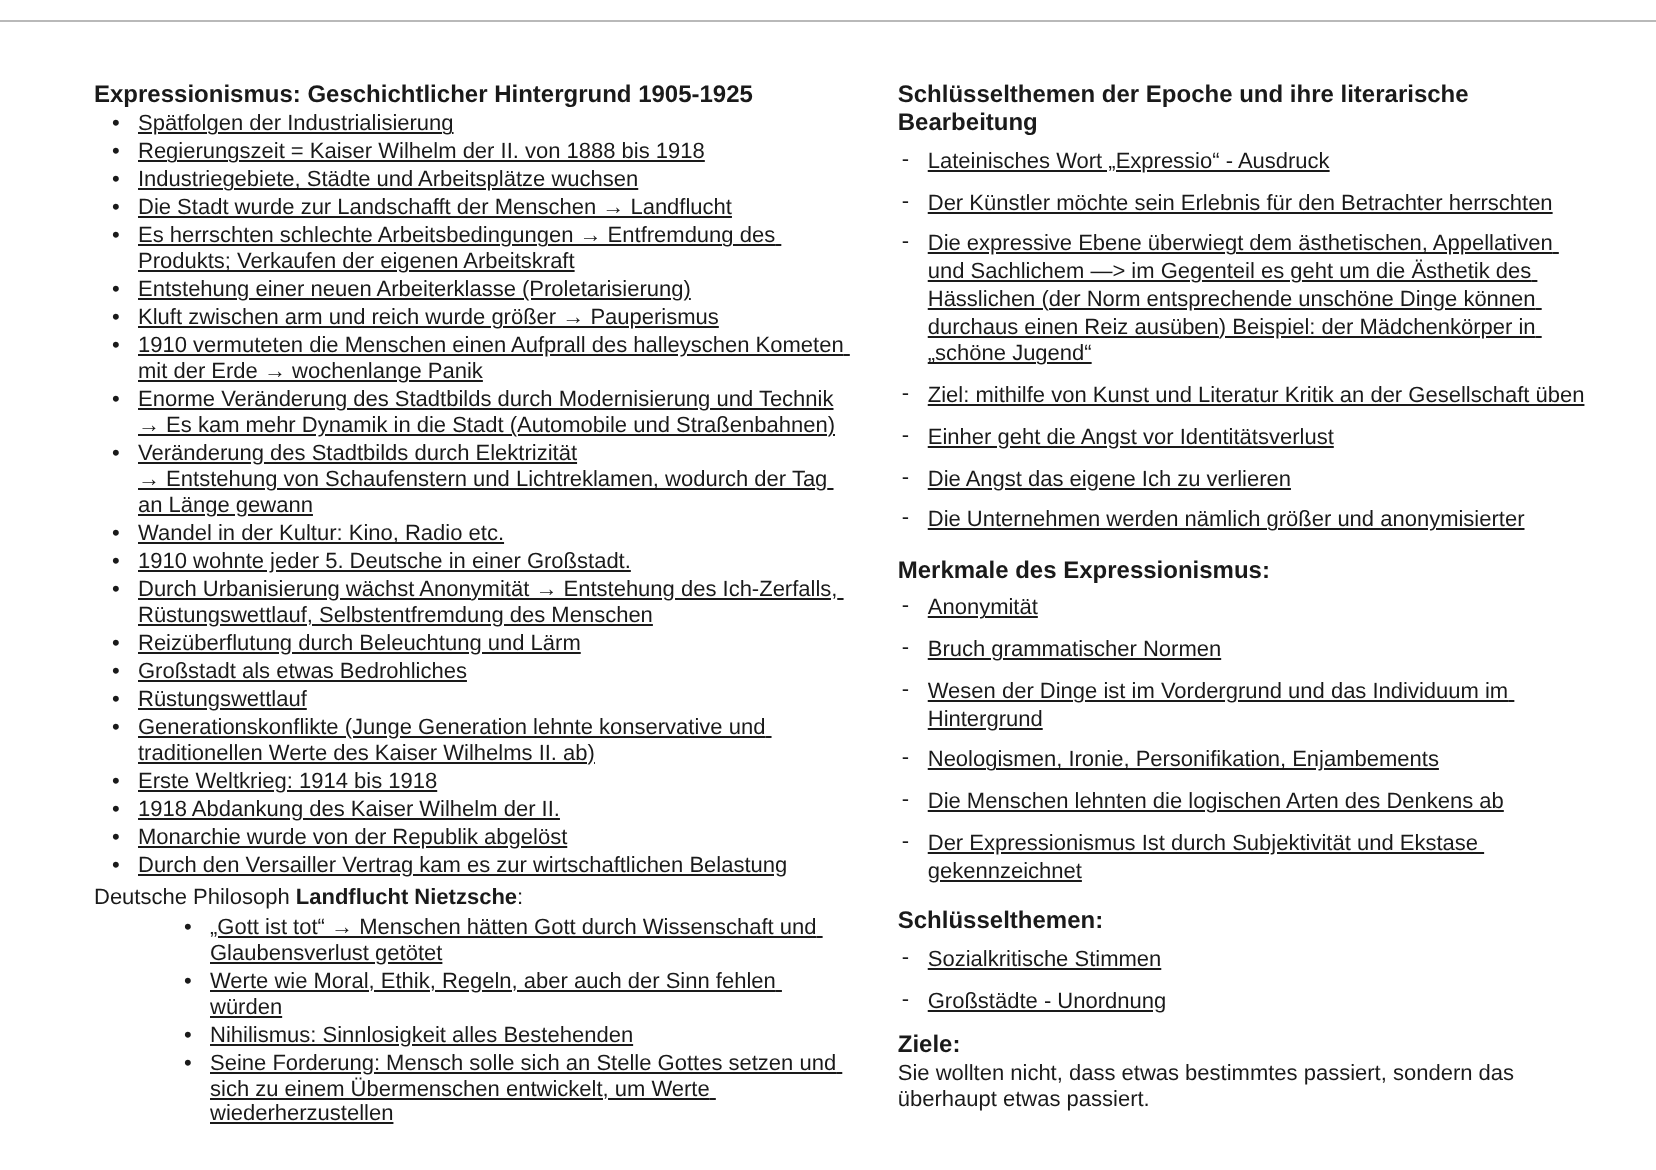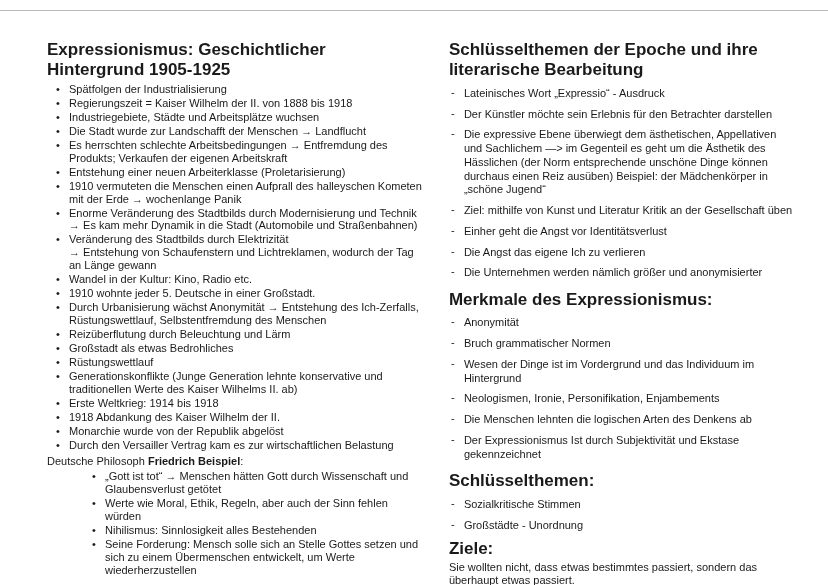--- a/index.html
+++ b/index.html
@@ -20,29 +20,29 @@
     width: 100%;
     border-top: 1px solid #b9b9b9;
     height: 0;
   }
   .page { padding: 40px 34px 0 47px; }
   .columns { display: flex; gap: 27px; align-items: flex-start; }
   .col-left  { width: 378px; }
   .col-right { width: 348px; }
 
   h2 {
-    font-size: 17px;
+    font-size: 12px;
     font-weight: bold;
     margin: 0 0 2px 0;
     line-height: 1.2;
   }
   .col-right h2 { margin-bottom: 6px; }
   .col-right h2.gap { margin-top: 10px; }
 
-  ul { list-style: none; margin: 0; padding: 0; }
+  ul { list-style: none; margin: 0; padding: 0; text-decoration: underline; }
   li {
     position: relative;
     white-space: pre-wrap;
     line-height: 1.18;
   }
   .dot > li { padding-left: 22px; margin-bottom: 1px; }
   .dot > li::before { content: "\2022"; position: absolute; left: 9px; }
   .sub { margin-left: 36px; margin-top: 1px; }
 
   .dash > li { padding-left: 15px; margin-bottom: 7px; line-height: 1.25; }
@@ -64,54 +64,55 @@
     <div class="col-left">
       <h2>Expressionismus: Geschichtlicher Hintergrund 1905-1925</h2>
 
       <ul class="dot">
           <li>Spätfolgen der Industrialisierung</li>
           <li>Regierungszeit = Kaiser Wilhelm der II. von 1888 bis 1918</li>
           <li>Industriegebiete, Städte und Arbeitsplätze wuchsen</li>
           <li>Die Stadt wurde zur Landschafft der Menschen → Landflucht</li>
           <li>Es herrschten schlechte Arbeitsbedingungen → Entfremdung des Produkts; Verkaufen der eigenen Arbeitskraft</li>
           <li>Entstehung einer neuen Arbeiterklasse (Proletarisierung)</li>
+          <li>Kluft zwischen arm und reich wurde größer → Pauperismus</li>
           <li>1910 vermuteten die Menschen einen Aufprall des halleyschen Kometen mit der Erde → wochenlange Panik</li>
           <li>Enorme Veränderung des Stadtbilds durch Modernisierung und Technik
 → Es kam mehr Dynamik in die Stadt (Automobile und Straßenbahnen)</li>
           <li>Veränderung des Stadtbilds durch Elektrizität
 → Entstehung von Schaufenstern und Lichtreklamen, wodurch der Tag an Länge gewann</li>
           <li>Wandel in der Kultur: Kino, Radio etc.</li>
           <li>1910 wohnte jeder 5. Deutsche in einer Großstadt.</li>
           <li>Durch Urbanisierung wächst Anonymität → Entstehung des Ich-Zerfalls, Rüstungswettlauf, Selbstentfremdung des Menschen</li>
           <li>Reizüberflutung durch Beleuchtung und Lärm</li>
           <li>Großstadt als etwas Bedrohliches</li>
           <li>Rüstungswettlauf</li>
           <li>Generationskonflikte (Junge Generation lehnte konservative und traditionellen Werte des Kaiser Wilhelms II. ab)</li>
           <li>Erste Weltkrieg: 1914 bis 1918</li>
           <li>1918 Abdankung des Kaiser Wilhelm der II.</li>
           <li>Monarchie wurde von der Republik abgelöst</li>
           <li>Durch den Versailler Vertrag kam es zur wirtschaftlichen Belastung</li>
         </ul>
 
-      <p class="nietzsche-head"><span>Deutsche Philosoph </span><b>Friedrich Beispiel</b><span>:</span></p>
+      <p class="nietzsche-head"><span>Deutsche Philosoph </span><b>Landflucht Nietzsche</b><span>:</span></p>
 
       <ul class="dot sub">
           <li>„Gott ist tot“ → Menschen hätten Gott durch Wissenschaft und Glaubensverlust getötet</li>
           <li>Werte wie Moral, Ethik, Regeln, aber auch der Sinn fehlen würden</li>
           <li>Nihilismus: Sinnlosigkeit alles Bestehenden</li>
           <li>Seine Forderung: Mensch solle sich an Stelle Gottes setzen und sich zu einem Übermenschen entwickelt, um Werte wiederherzustellen</li>
         </ul>
     </div>
 
     <div class="col-right">
       <h2>Schlüsselthemen der Epoche und ihre literarische Bearbeitung</h2>
 
       <ul class="dash">
           <li>Lateinisches Wort „Expressio“ - Ausdruck</li>
-          <li>Der Künstler möchte sein Erlebnis für den Betrachter darstellen</li>
+          <li>Der Künstler möchte sein Erlebnis für den Betrachter herrschten</li>
           <li>Die expressive Ebene überwiegt dem ästhetischen, Appellativen und Sachlichem —&gt; im Gegenteil es geht um die Ästhetik des Hässlichen (der Norm entsprechende unschöne Dinge können durchaus einen Reiz ausüben) Beispiel: der Mädchenkörper in „schöne Jugend“</li>
           <li>Ziel: mithilfe von Kunst und Literatur Kritik an der Gesellschaft üben</li>
           <li>Einher geht die Angst vor Identitätsverlust</li>
           <li>Die Angst das eigene Ich zu verlieren</li>
           <li>Die Unternehmen werden nämlich größer und anonymisierter</li>
         </ul>
 
       <h2 class="gap">Merkmale des Expressionismus:</h2>
 
       <ul class="dash">

